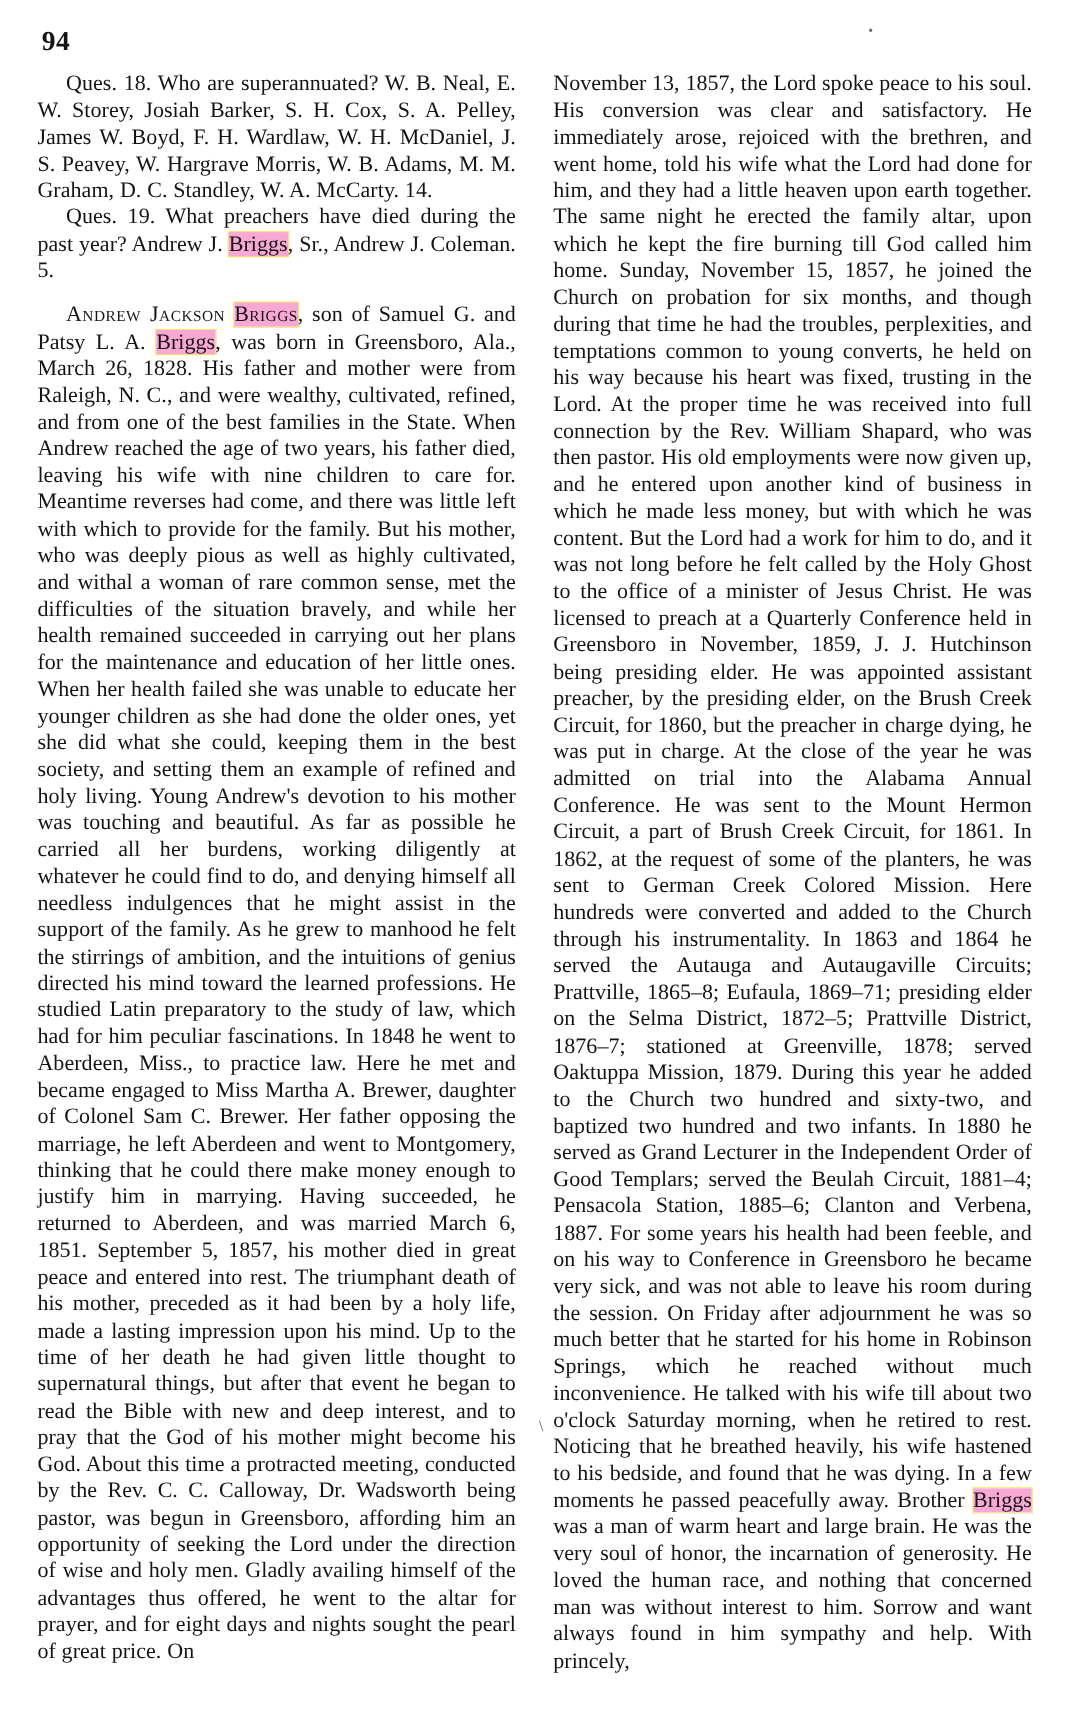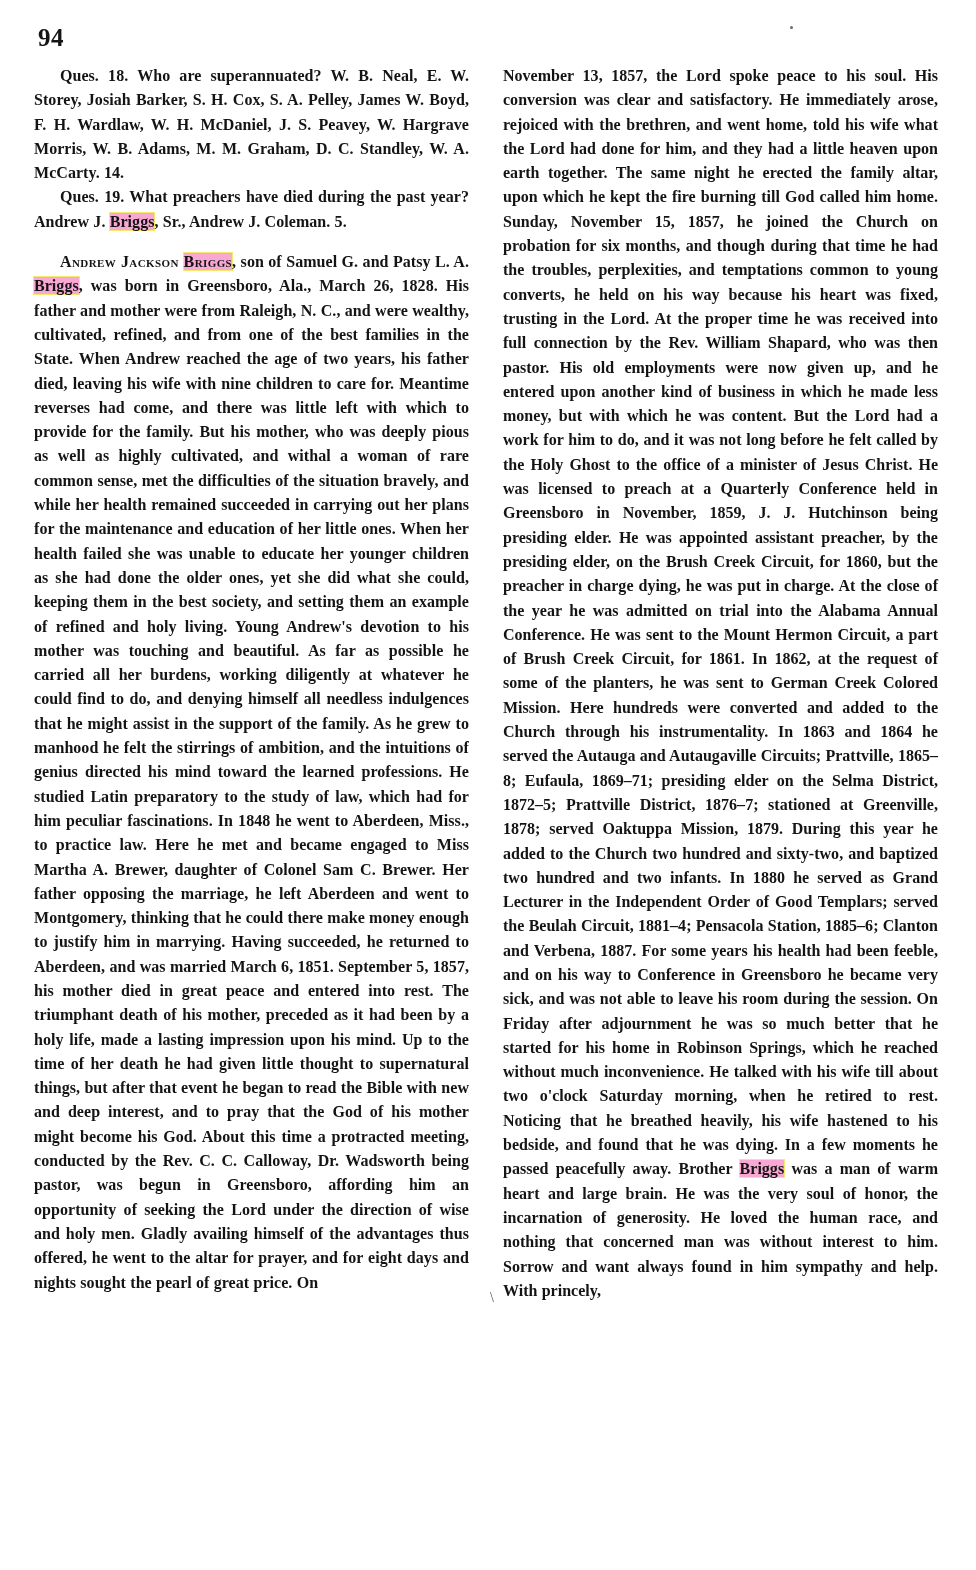--- a/index.html
+++ b/index.html
@@ -62,28 +62,27 @@
     display: flex;
     gap: 34px;
     align-items: flex-start;
   }
   .col {
     width: 435px;
     flex: 0 0 435px;
   }
   p {
     margin: 0;
-    font-size: 16px;
+    font-size: 20px;
     line-height: 24.3px;
     text-align: justify;
     text-justify: inter-word;
     hyphens: manual;
     letter-spacing: 0.05px;
     word-spacing: 0.2px;
-    font-weight: bold;
   }
   p.indent { text-indent: 26px; }
   p.tight { text-indent: 0; }
   .smallcaps {
     font-variant: small-caps;
     letter-spacing: 0.4px;
   }
   .hl {
     background: #f9a8d4;
     box-shadow: 0 0 0 1px #f2ea6a;

